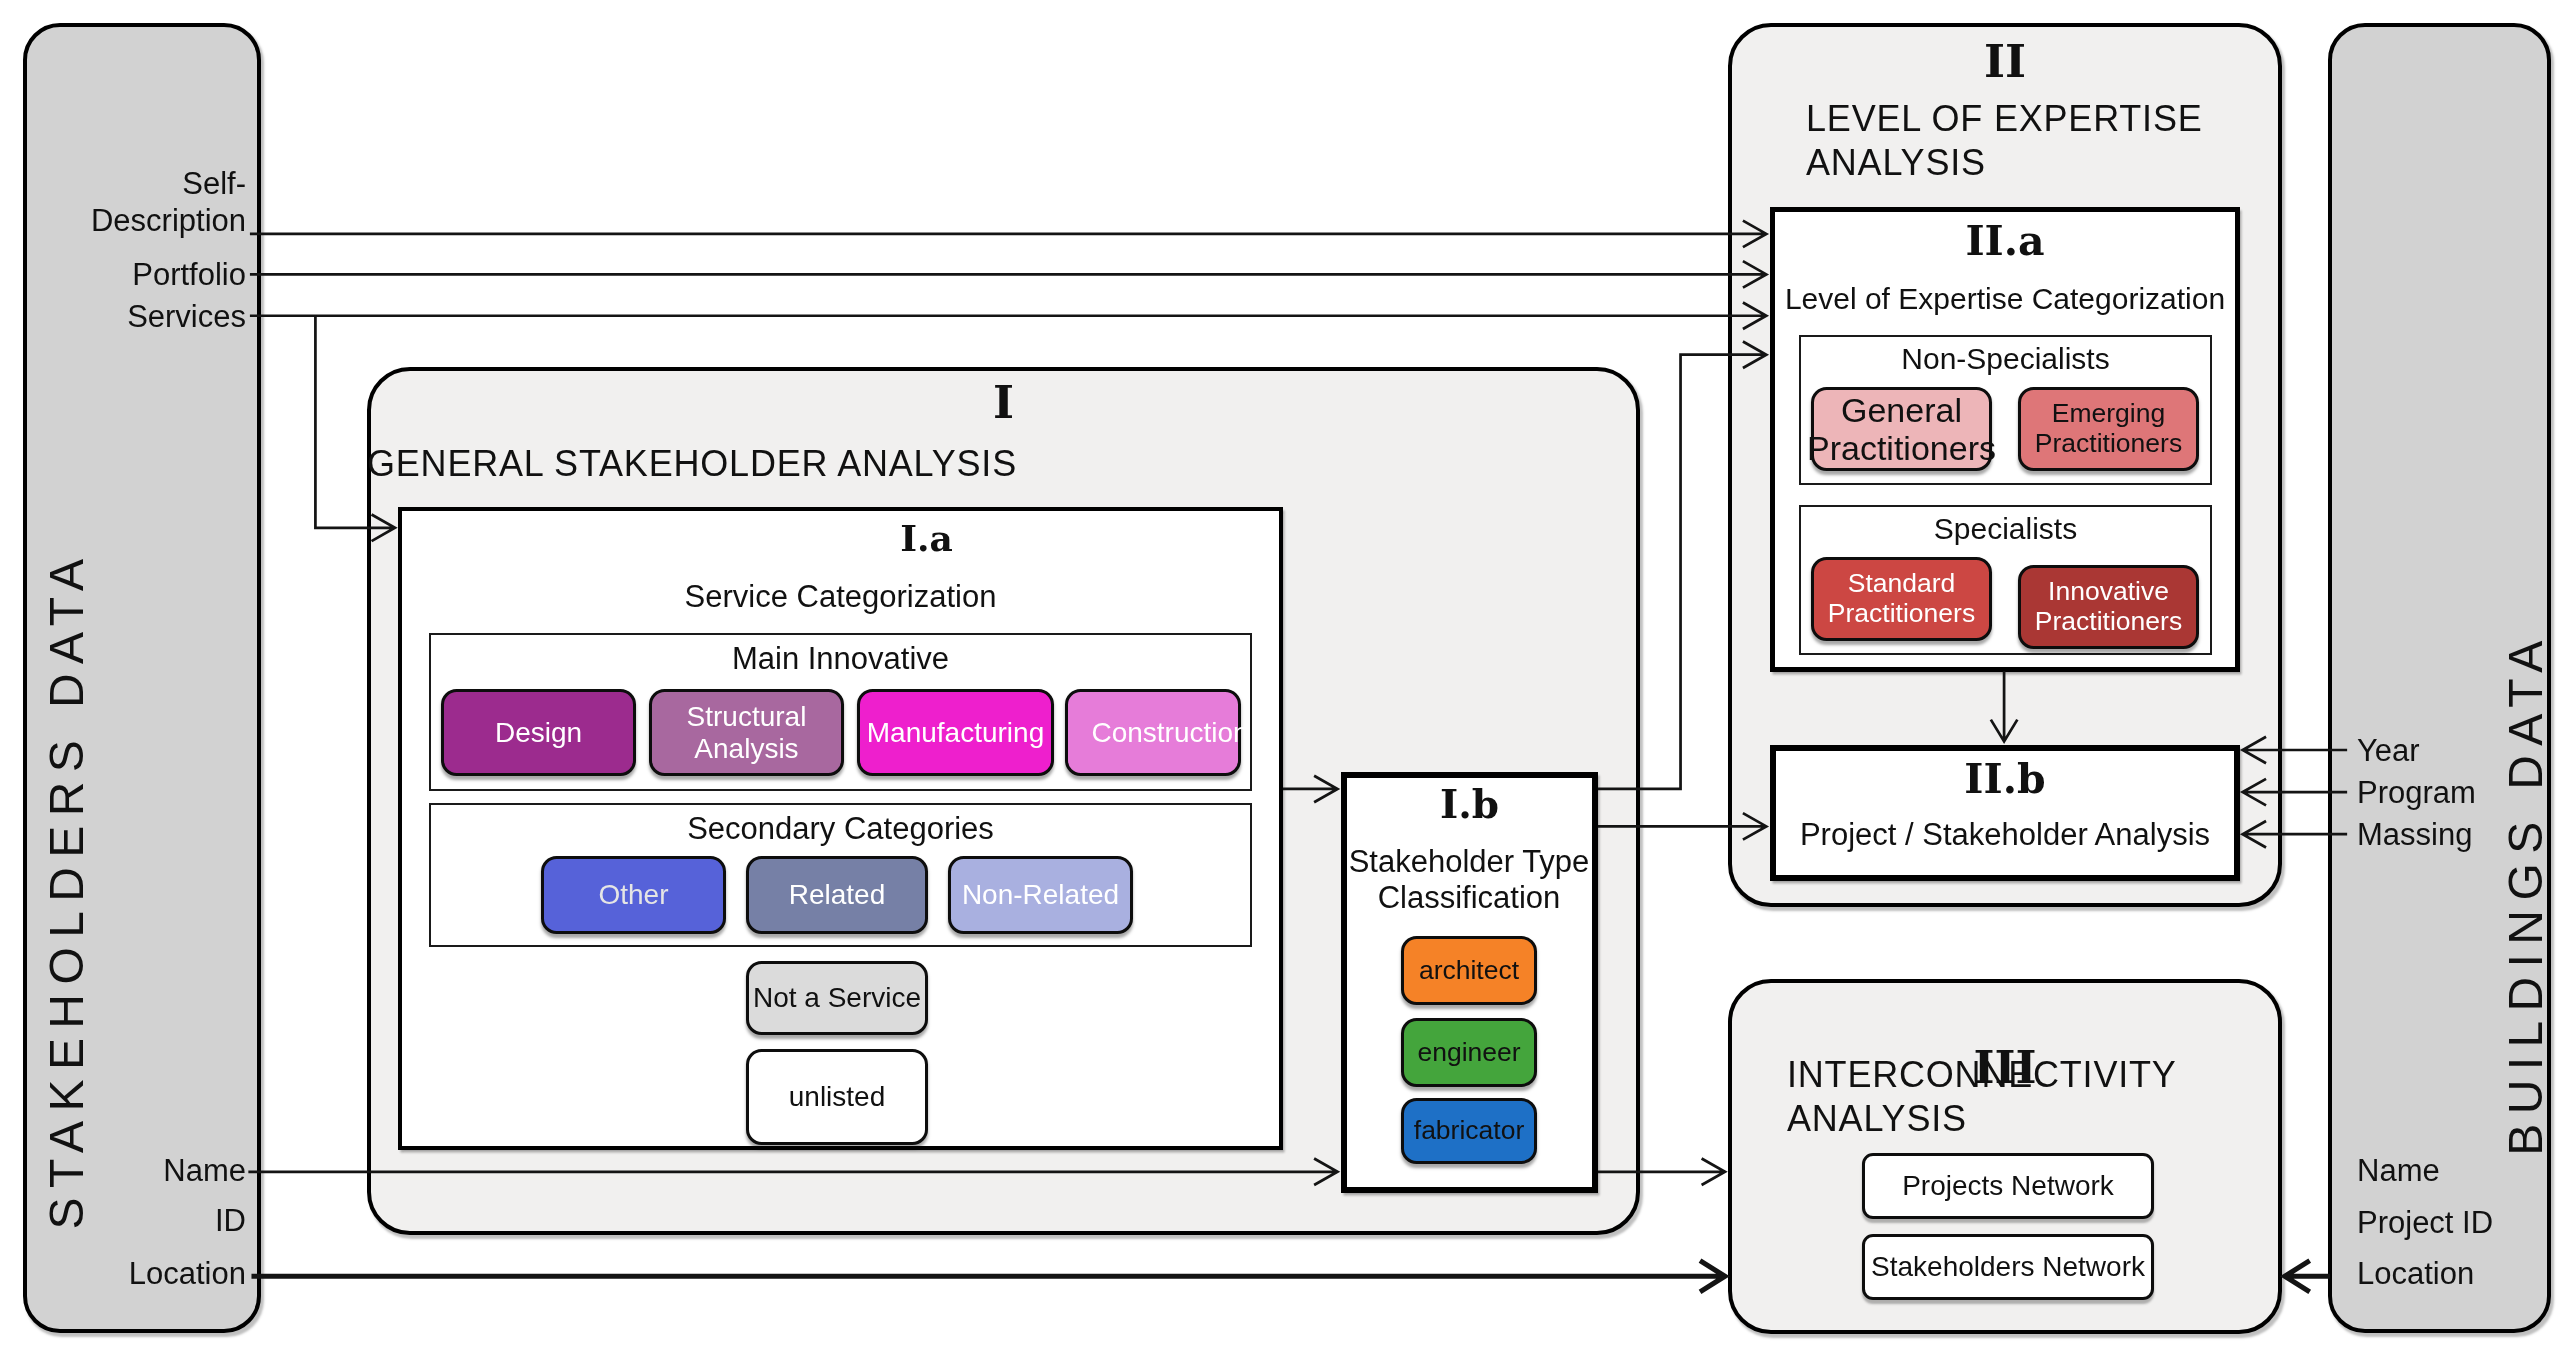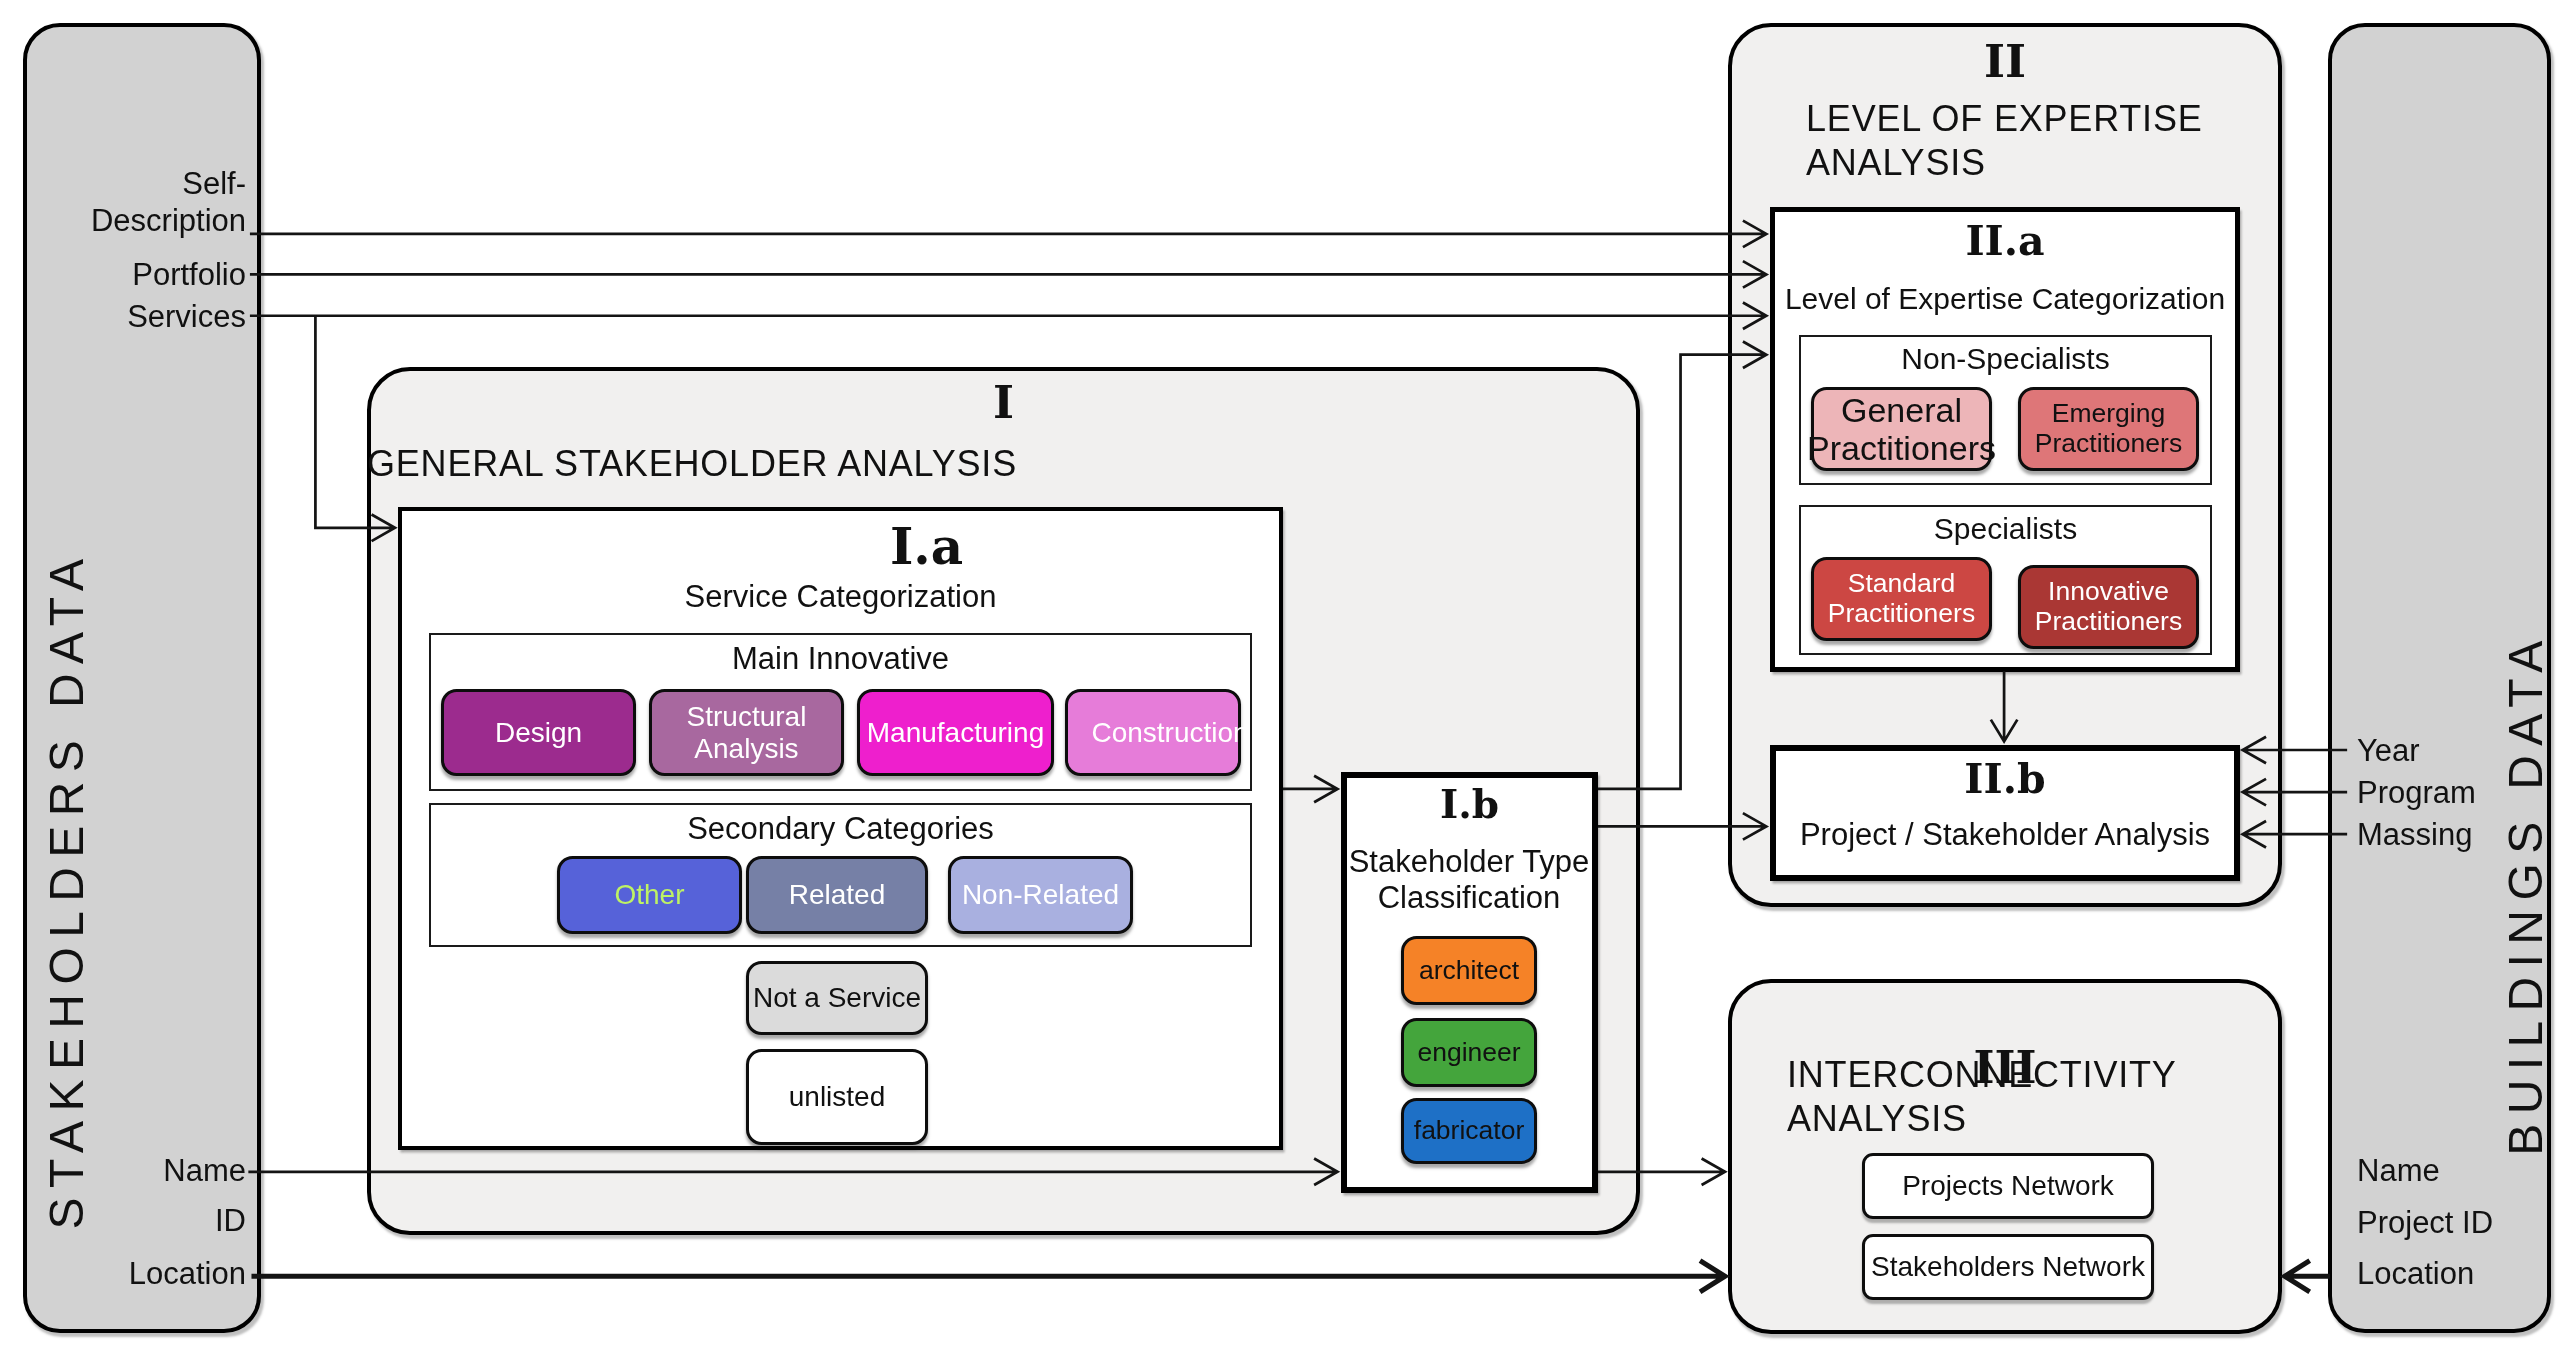--- a/index.html
+++ b/index.html
@@ -60,33 +60,33 @@
 <div class="abs lbl" style="left:2357px;top:817px;width:187px">Massing</div>
 <div class="abs lbl" style="left:2357px;top:1153px;width:187px">Name</div>
 <div class="abs lbl" style="left:2357px;top:1205px;width:187px">Project ID</div>
 <div class="abs lbl" style="left:2357px;top:1256px;width:187px">Location</div>
 
 <div class="abs module" style="left:367px;top:367px;width:1273px;height:868px"></div>
 <div class="abs numeral" style="left:367px;top:376px;width:1273px;font-size:45px">I</div>
 <div class="abs module-title" style="left:367px;top:443px;width:1273px">GENERAL STAKEHOLDER ANALYSIS</div>
 
 <div class="abs subbox thin" style="left:398px;top:507px;width:885px;height:643px"></div>
-<div class="abs numeral" style="left:398px;top:517px;width:1057px;font-size:50px">I.a</div>
+<div class="abs numeral" style="left:398px;top:517px;width:1057px;font-size:36px">I.a</div>
 <div class="abs sub-title" style="left:398px;top:579px;width:885px">Service Categorization</div>
 
 <div class="abs group" style="left:429px;top:633px;width:823px;height:158px"></div>
 <div class="abs group-title" style="left:429px;top:641px;width:823px">Main Innovative</div>
 <div class="abs chip" style="left: 441px; top: 689px; width: 195px; height: 87px; background: rgb(156, 43, 142); color: rgb(255, 255, 255);">Design</div>
 <div class="abs chip" style="left: 649px; top: 689px; width: 195px; height: 87px; background: rgb(168, 104, 159); color: rgb(255, 255, 255);">Structural Analysis</div>
 <div class="abs chip" style="left: 857px; top: 689px; width: 197px; height: 87px; background: rgb(238, 31, 205); color: rgb(255, 255, 255);">Manufacturing</div>
 <div class="abs chip" style="left: 1065px; top: 689px; width: 176px; height: 87px; background: rgb(230, 124, 217); color: rgb(255, 255, 255); padding-left: 34px;">Construction</div>
 
 <div class="abs group" style="left:429px;top:803px;width:823px;height:144px"></div>
 <div class="abs group-title" style="left:429px;top:811px;width:823px">Secondary Categories</div>
-<div class="abs chip" style="left: 541px; top: 856px; width: 185px; height: 78px; background: rgb(86, 98, 217); color: #bef264; margin-left: 16px;">Other</div>
+<div class="abs chip" style="left: 541px; top: 856px; width: 185px; height: 78px; background: rgb(86, 98, 217); color: #e5e5e5;">Other</div>
 <div class="abs chip" style="left: 746px; top: 856px; width: 182px; height: 78px; background: rgb(118, 128, 166); color: rgb(255, 255, 255);">Related</div>
 <div class="abs chip" style="left: 948px; top: 856px; width: 185px; height: 78px; background: rgb(169, 176, 224); color: rgb(255, 255, 255);">Non-Related</div>
 
 <div class="abs chip" style="left: 746px; top: 961px; width: 182px; height: 74px; border-width: 3.1px; background: rgb(219, 219, 219); color: rgb(17, 17, 17);">Not a Service</div>
 <div class="abs chip" style="left: 746px; top: 1049px; width: 182px; height: 96px; border-width: 3.1px; background: rgb(255, 255, 255); color: rgb(17, 17, 17);">unlisted</div>
 
 <div class="abs subbox" style="left:1341px;top:772px;width:257px;height:421px"></div>
 <div class="abs numeral" style="left:1341px;top:781px;width:257px;font-size:39px">I.b</div>
 <div class="abs sub-title" style="left:1348px;top:844px;width:242px;line-height:1.15">Stakeholder Type Classification</div>
 <div class="abs chip" style="left: 1401px; top: 936px; width: 136px; height: 69px; font-size: 26.5px; background: rgb(245, 130, 39); color: rgb(17, 17, 17);">architect</div>

